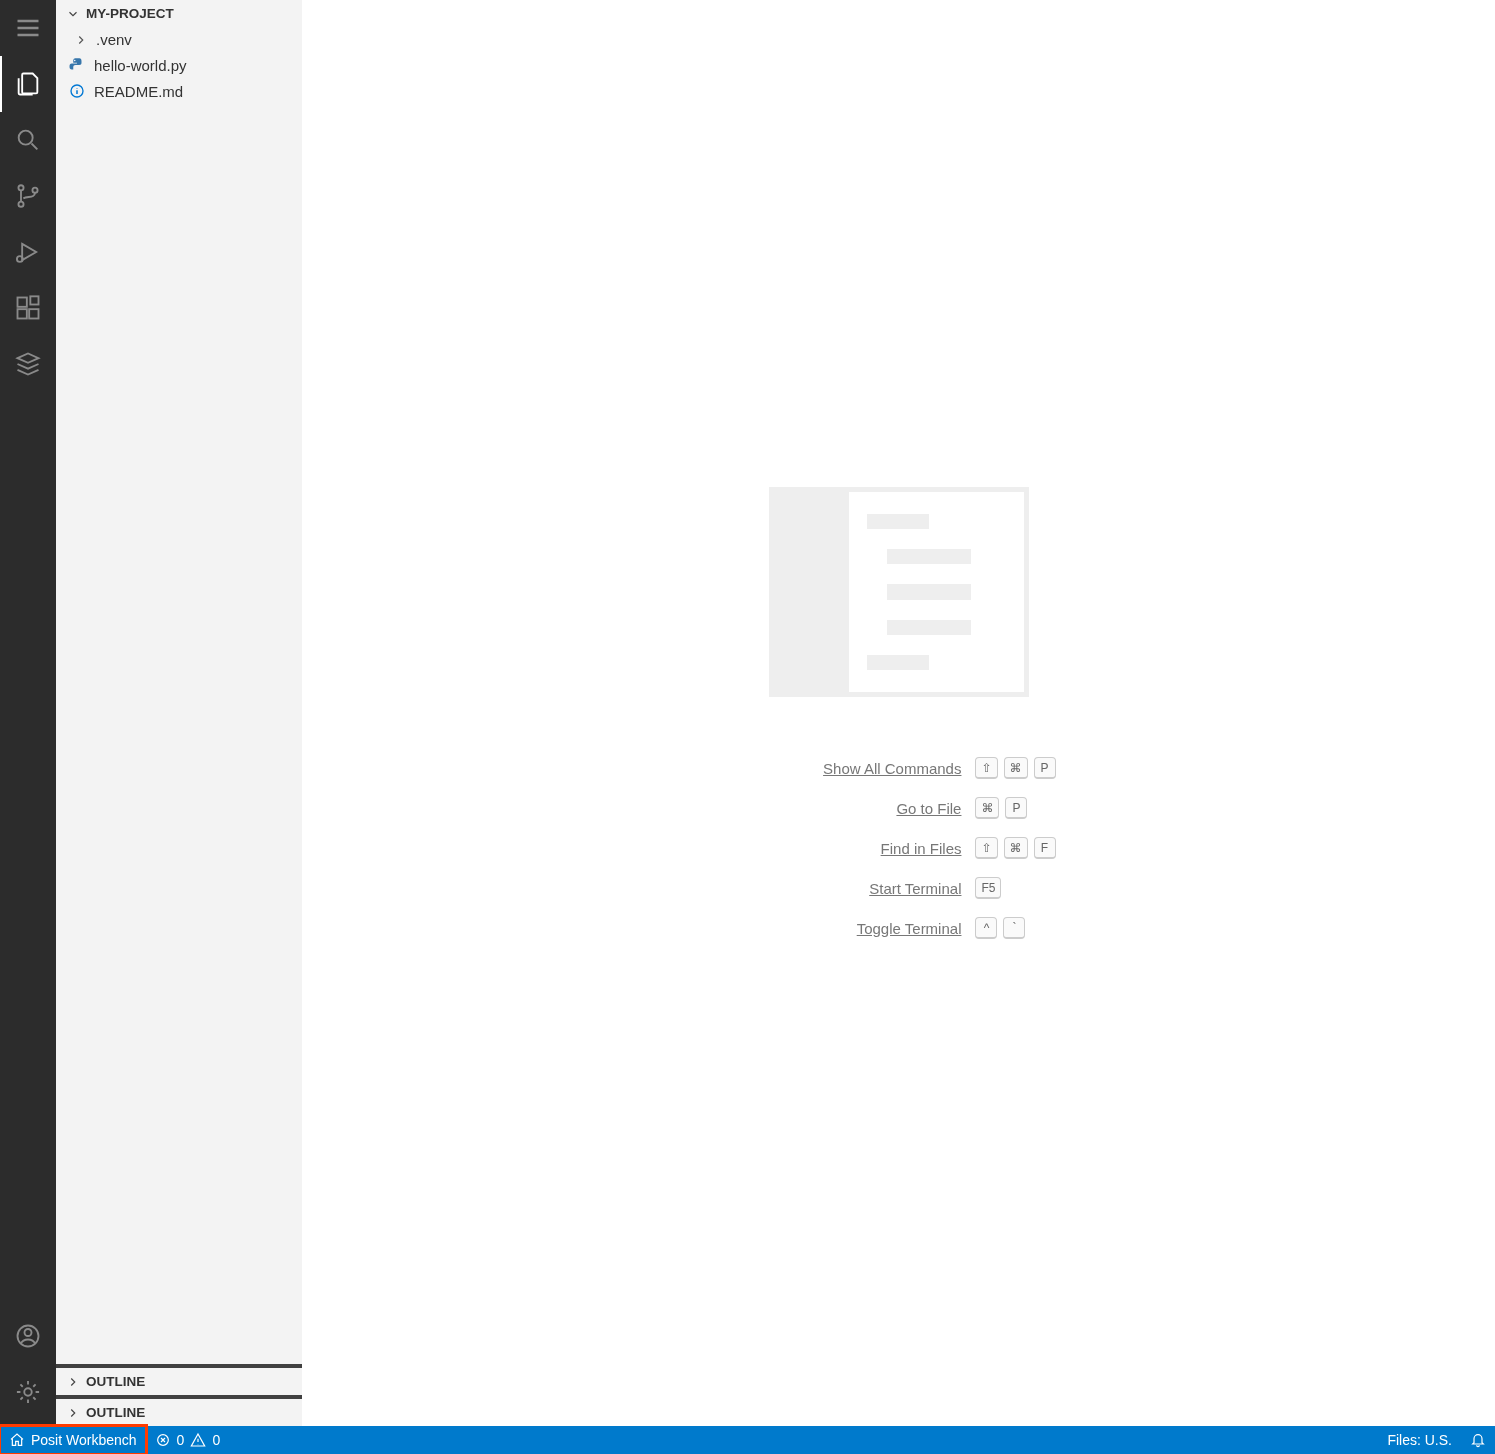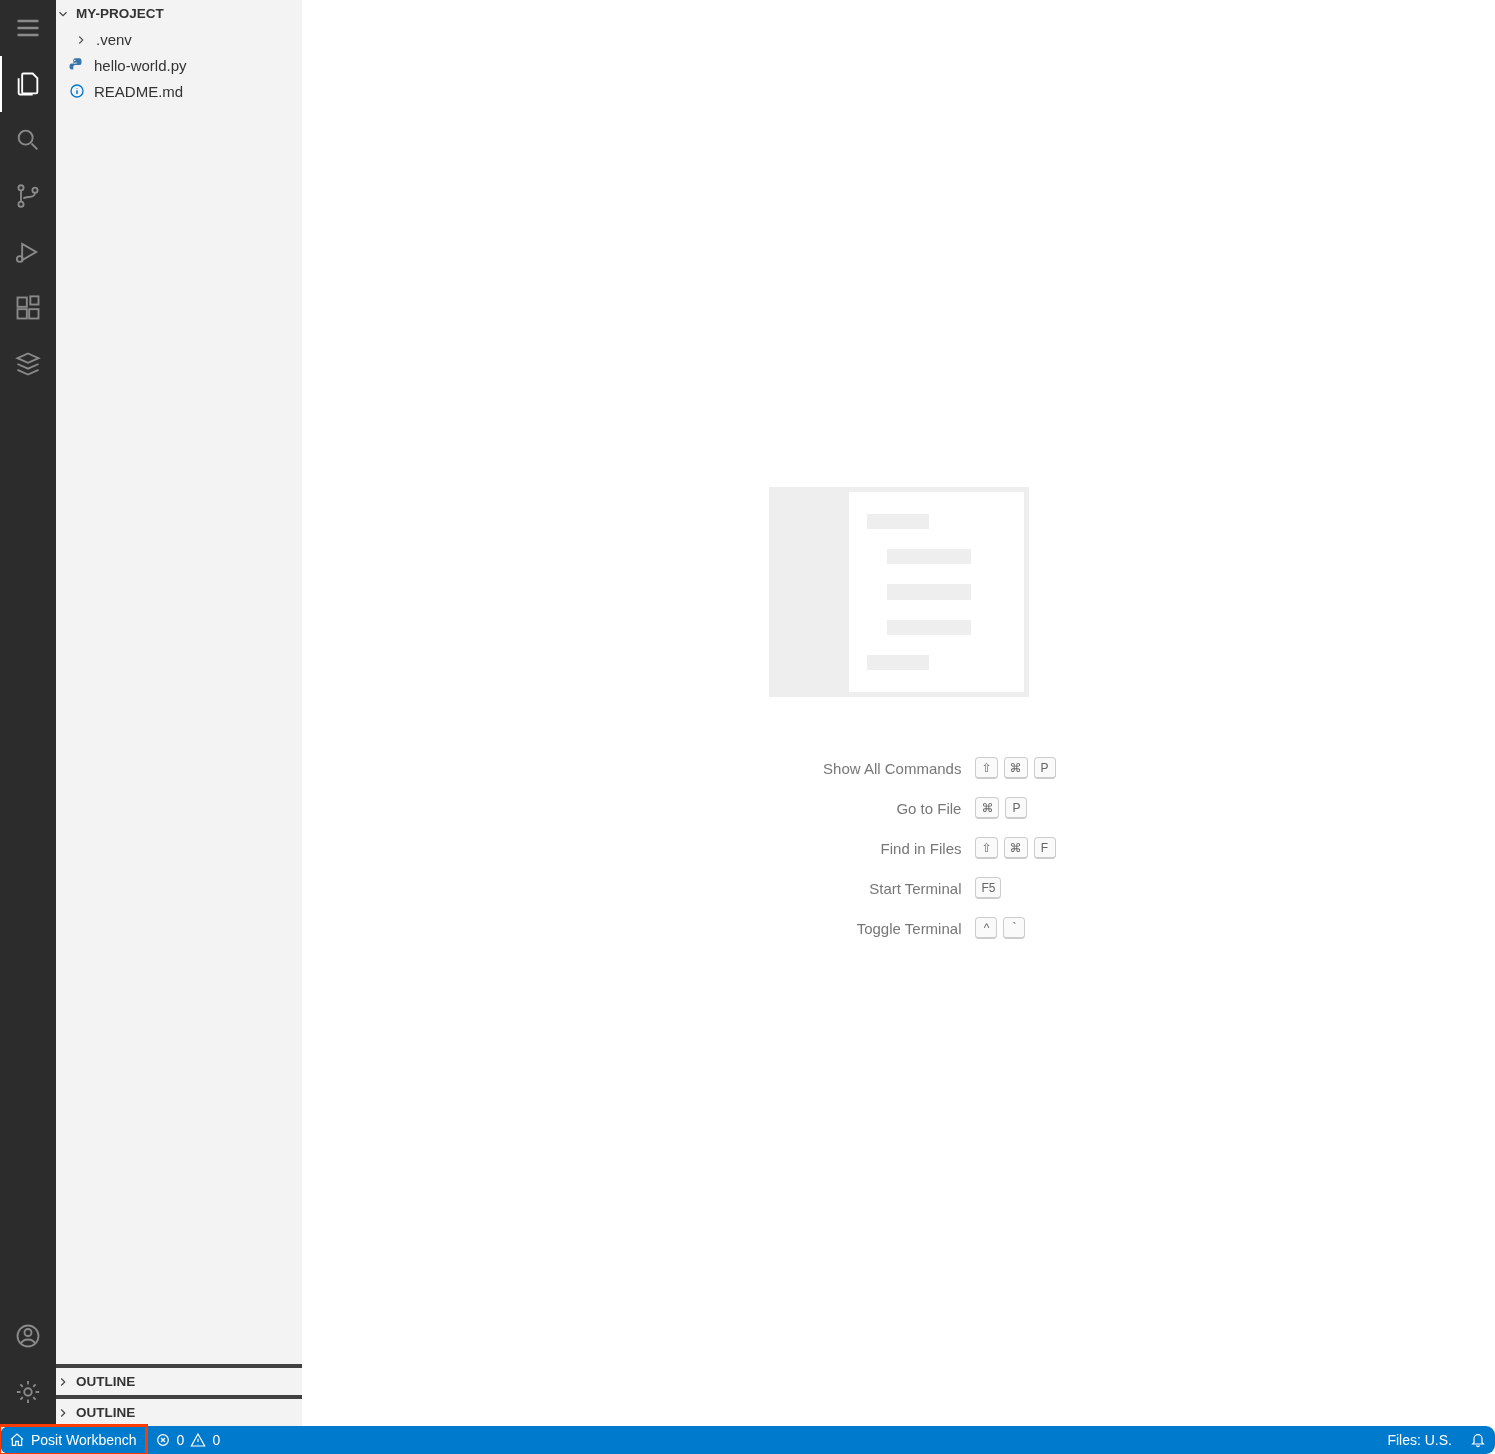--- a/index.html
+++ b/index.html
@@ -17,21 +17,21 @@
   .activity-item.active::before { content: ""; position: absolute; left: 0; top: 0; bottom: 0; width: 2px; background: #fff; }
   .activity-item.active svg { stroke: #fff; }
   .menu-trigger svg { stroke-width: 2; }
 
   
   .sidebar { width: 246px; background: #f3f3f3; display: flex; flex-direction: column; border-right: 0; }
   .sidebar-header { display: flex; align-items: center; justify-content: space-between; padding: 10px 14px 10px 16px; }
   .sidebar-title { font-size: 12.5px; letter-spacing: 0.6px; color: #555; text-transform: uppercase; }
   .sidebar-actions svg { width: 20px; height: 20px; stroke: #555; }
 
-  .section-header { display: flex; align-items: center; gap: 6px; padding: 6px 0; cursor: pointer; font-weight: 700; font-size: 13.5px; color: #333; }
+  .section-header { display: flex; align-items: center; gap: 6px; padding: 6px 10px; cursor: pointer; font-weight: 700; font-size: 13.5px; color: #333; }
   .section-header .chev { width: 14px; height: 14px; }
   .section-header .chev svg { width: 14px; height: 14px; stroke: #444; stroke-width: 2; fill: none; }
 
   .tree { flex: 1; overflow: auto; }
   .tree-item { display: flex; align-items: center; gap: 8px; padding: 4px 10px 4px 12px; font-size: 15px; color: #333; cursor: pointer; }
   .tree-item.folder { padding-left: 18px; }
   .tree-item .chev { width: 14px; display: inline-flex; }
   .tree-item .chev svg { width: 14px; height: 14px; stroke: #555; stroke-width: 2; fill: none; }
   .tree-item .file-icon { width: 18px; height: 18px; display: inline-flex; align-items: center; justify-content: center; }
 
@@ -39,26 +39,26 @@
 
   
   .editor { flex: 1; display: flex; flex-direction: column; align-items: center; justify-content: center; background: #fff; gap: 60px; }
   .placeholder-art { width: 260px; height: 210px; border: 5px solid #eee; display: flex; }
   .placeholder-left { width: 30%; background: #eee; }
   .placeholder-right { flex: 1; padding: 22px 18px; display: flex; flex-direction: column; gap: 20px; }
   .placeholder-line { height: 18px; background: #eee; }
 
   .shortcut-list { display: flex; flex-direction: column; gap: 18px; }
   .shortcut-row { display: flex; align-items: center; gap: 14px; }
-  .shortcut-label { width: 220px; text-align: right; color: #777; font-size: 15px; }
+  .shortcut-label { width: 220px; text-align: right; color: #777; font-size: 15px; text-decoration: underline; }
   .shortcut-keys { display: flex; gap: 6px; }
   .key { display: inline-flex; align-items: center; justify-content: center; min-width: 22px; height: 22px; padding: 0 5px; border: 1px solid #ccc; border-bottom-width: 2px; border-radius: 4px; background: #fafafa; color: #666; font-size: 12px; font-family: inherit; }
 
   
-  .status-bar { height: 28px; background: #007acc; color: #fff; display: flex; align-items: center; font-size: 14px; border-radius: 9px; }
+  .status-bar { height: 28px; background: #007acc; color: #fff; display: flex; align-items: center; font-size: 14px; }
   .status-segment { display: flex; align-items: center; gap: 6px; padding: 0 9px; height: 100%; cursor: pointer; }
   .status-segment svg { width: 16px; height: 16px; stroke: #fff; fill: none; stroke-width: 1.8; }
   .highlight-box { outline: 3px solid #ff3b00; outline-offset: -1px; }
   .status-spacer { flex: 1; }
 </style>
 </head>
 <body>
 
 <div class="workbench">
 

